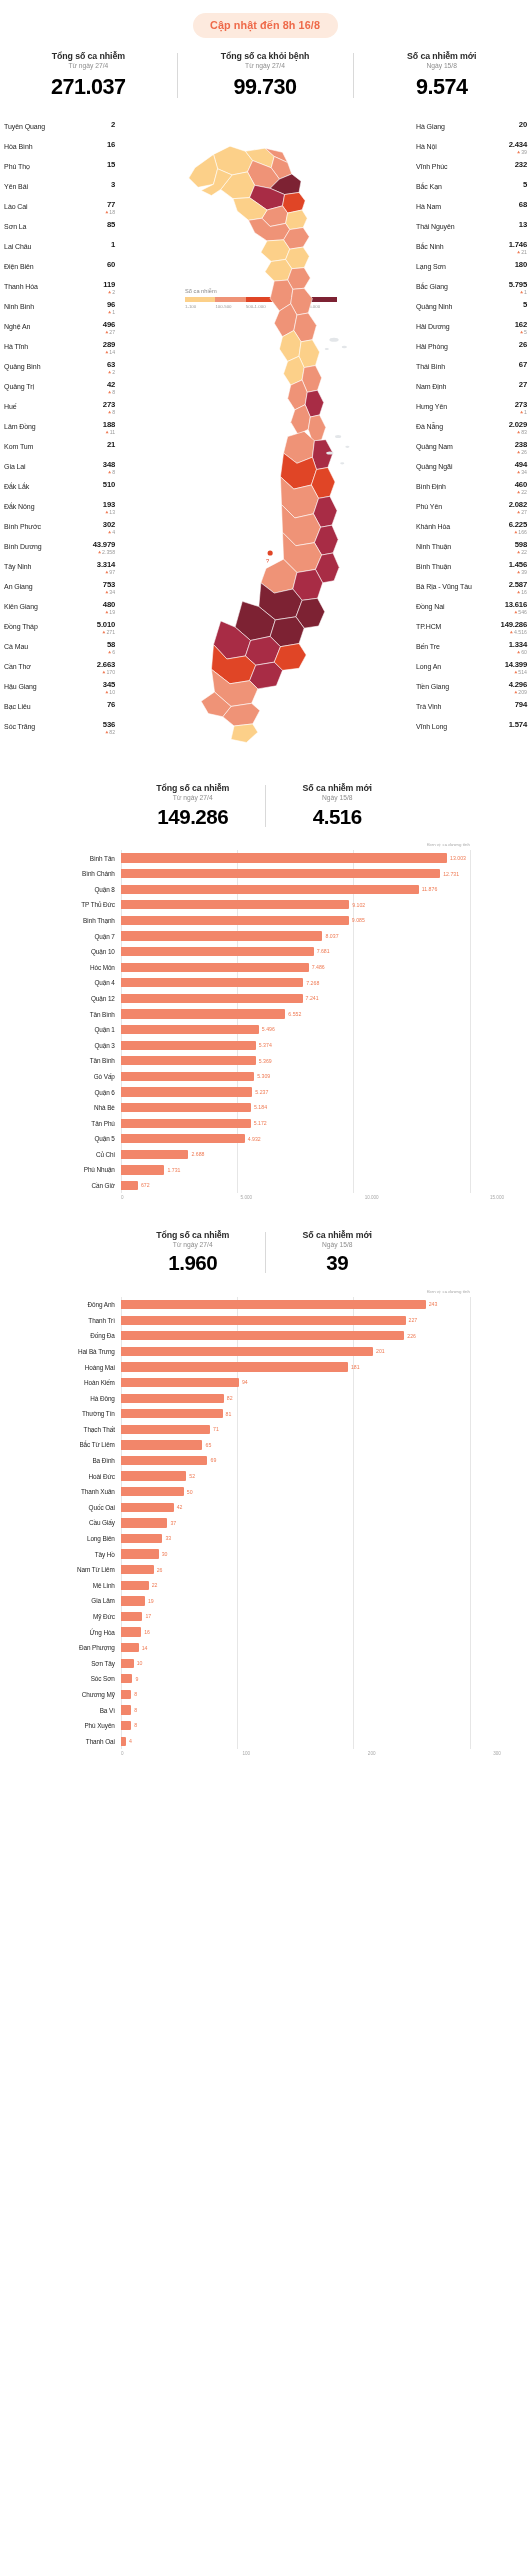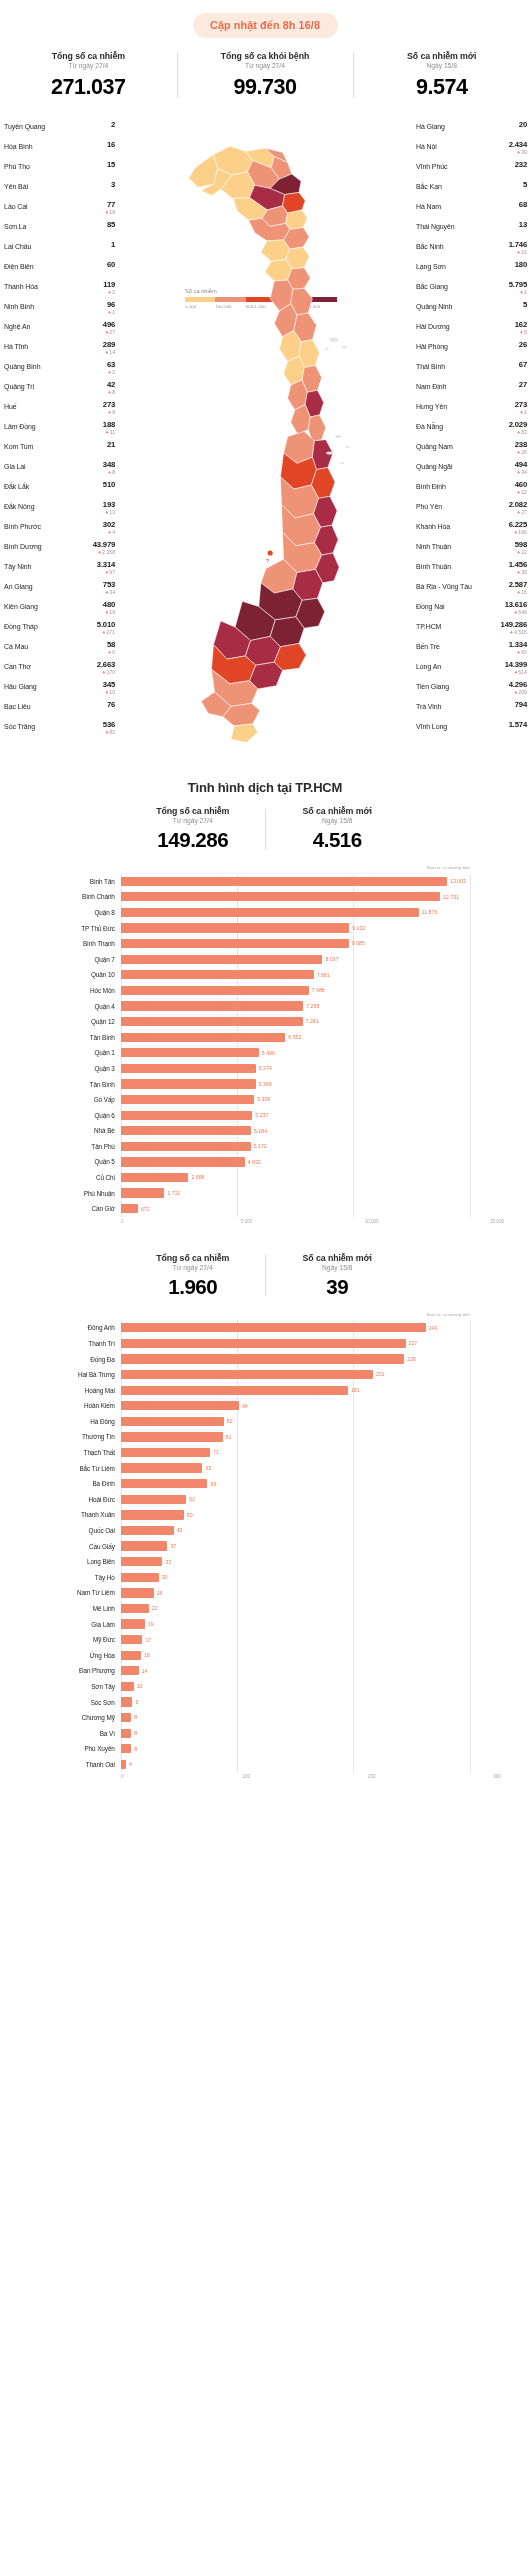--- a/index.html
+++ b/index.html
@@ -894,21 +894,20 @@
             <div class="prov-delta empty">
               <span class="arw">⯅</span>
               <span></span>
             </div>
           </div>
         </div>
       </div>
   </div>
 
   <div class="section">
-    <div class="section-title">Tình hình dịch tại TP.HCM</div>
     <div class="sub-stats" id="hcm-stats">
         <div class="stat-cell">
           <div class="stat-title">Tổng số ca nhiễm</div>
           <div class="stat-sub">Từ ngày 27/4</div>
           <div class="stat-value">149.286</div>
         </div>
         <div class="stat-cell">
           <div class="stat-title">Số ca nhiễm mới</div>
           <div class="stat-sub">Ngày 15/8</div>
           <div class="stat-value">4.516</div>

